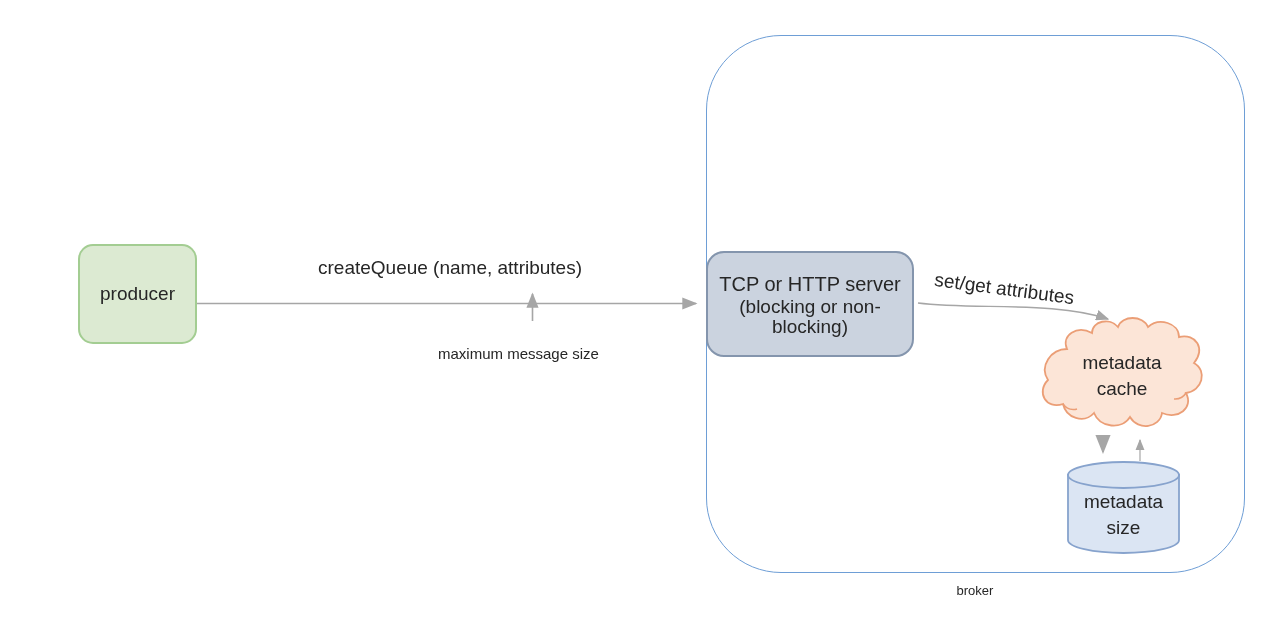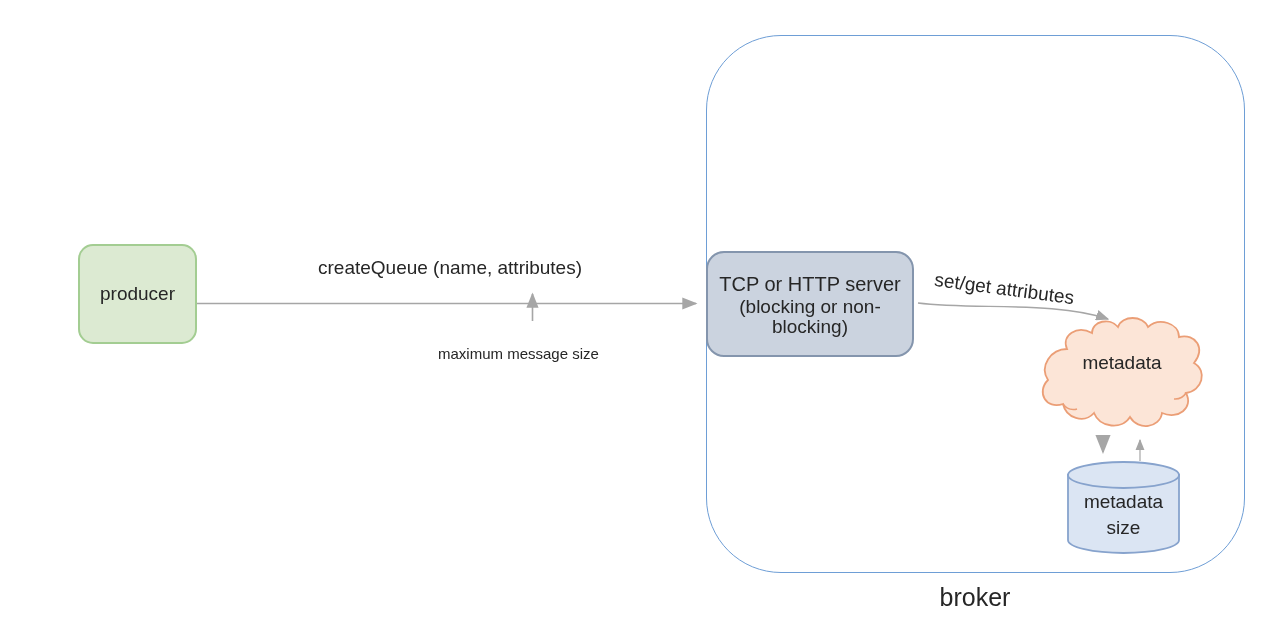--- a/index.html
+++ b/index.html
@@ -24,21 +24,21 @@
     background:var(--server-fill,#cbd3df);border:2px solid var(--server-border,#8495ad);
   }
   .server-title{font-size:20px;line-height:25px;}
   .server-subtitle{font-size:19px;line-height:20px;}
   .label{position:absolute;z-index:4;}
   .createqueue-label{left:310px;top:257px;width:280px;text-align:center;font-size:19px;}
   .annotation-label{left:438px;top:327px;font-size:15px;line-height:22.5px;text-align:left;margin-top:16px;}
   .setget-label{left:936px;top:269px;font-size:19px;transform:rotate(7.5deg);transform-origin:left top;white-space:nowrap;}
   .cache-label{left:1040px;top:350px;width:164px;text-align:center;font-size:19px;line-height:26px;}
   .store-label{left:1068px;top:489px;width:111px;text-align:center;font-size:19px;line-height:26px;}
-  .broker-label{left:915px;top:583px;width:120px;text-align:center;font-size:25px;}
+  .broker-label{left:915px;top:583px;width:120px;text-align:center;font-size:13px;}
   .ln{display:block;}
 </style>
 </head>
 <body>
 
 <div class="canvas">
 
   <div class="broker-box"></div>
 
   <svg class="layer" viewBox="0 0 1269 630">
@@ -93,20 +93,21 @@
   <div class="label createqueue-label">createQueue (name, attributes)</div>
 
   <div class="label annotation-label">
     <span class="ln">maximum message size</span>
   </div>
 
   <div class="label setget-label">set/get attributes</div>
 
   <div class="label cache-label">
     <span class="ln">metadata</span>
+    <span class="ln">cache</span>
   </div>
 
   <div class="label store-label">
     <span class="ln">metadata</span>
     <span class="ln">size</span>
   </div>
 
   <div class="label broker-label">broker</div>
 
 </div>

